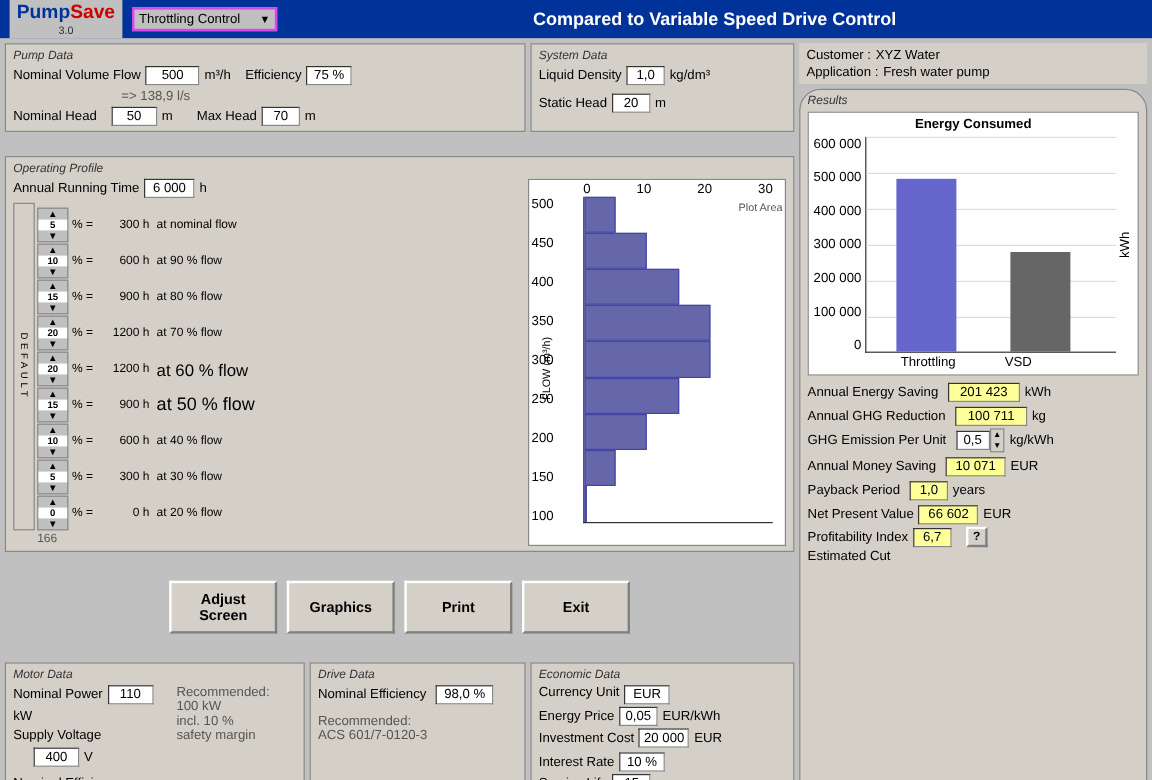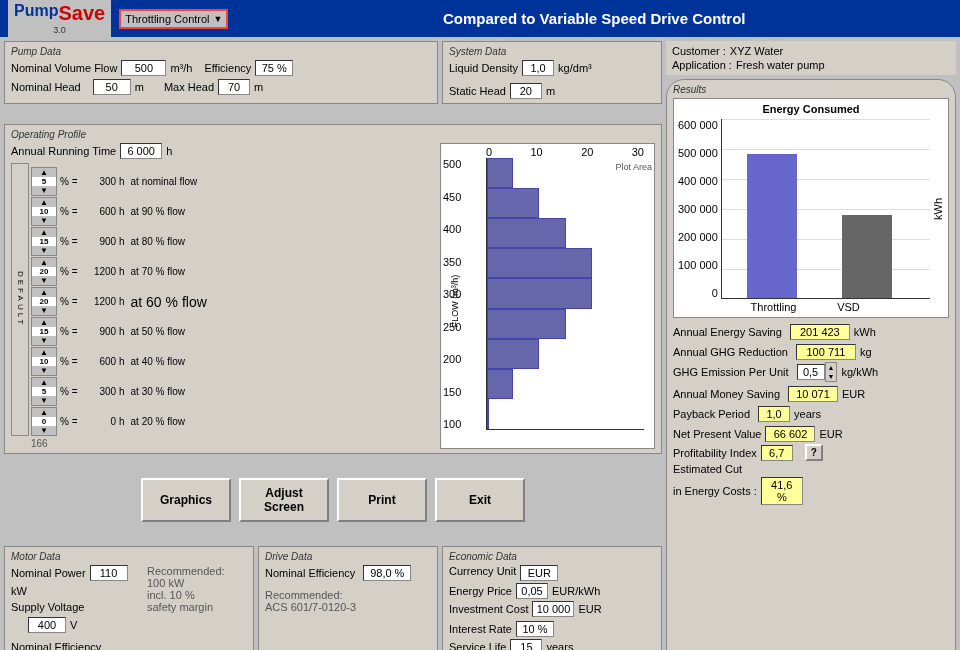--- a/index.html
+++ b/index.html
@@ -4,24 +4,24 @@
   <style>
     * { box-sizing: border-box; margin: 0; padding: 0; font-family: Arial, sans-serif; font-size: 11px; }
     body { background: #c0c0c0; width: 960px; height: 650px; overflow: hidden; }
 
     .app-container { width: 960px; height: 650px; display: flex; flex-direction: column; }
 
     
     .header { background: #003399; height: 38px; display: flex; align-items: center; padding: 0 8px; gap: 8px; }
     .logo-box { background: #c0c0c0; padding: 2px 6px; display: flex; flex-direction: column; align-items: center; }
     .logo-pump { font-size: 16px; font-weight: bold; color: #003399; }
-    .logo-save { font-size: 20px; font-weight: bold; color: #cc0000; }
+    .logo-save { font-size: 16px; font-weight: bold; color: #cc0000; }
     .logo-version { font-size: 9px; color: #333; }
     .logo-text { display: flex; }
-    .header-dropdown { background: #c0c0c0; border: 2px solid #ef4444; padding: 2px 4px; font-size: 11px; display: flex; align-items: center; gap: 4px; cursor: pointer; }
+    .header-dropdown { background: #c0c0c0; border: 2px solid #d946ef; padding: 2px 4px; font-size: 11px; display: flex; align-items: center; gap: 16px; cursor: pointer; }
     .header-dropdown-arrow { font-size: 9px; }
     .header-title { color: white; font-size: 15px; font-weight: bold; flex: 1; text-align: center; }
 
     
     .main { display: flex; flex: 1; background: #c0c0c0; padding: 4px; gap: 4px; }
     .left-panel { display: flex; flex-direction: column; gap: 20px; flex: 1; border-radius: 17px; }
     .right-panel { width: 290px; display: flex; flex-direction: column; gap: 4px; }
 
     
     .section { background: #d4d0c8; border: 1px solid #888; padding: 4px 6px; position: relative; }
@@ -84,20 +84,23 @@
         <div class="section" style="flex:1;">
           <div class="section-title">Pump Data</div>
           <div class="pump-data">
             <div class="pump-row">
               <span>Nominal Volume Flow</span>
               <span class="input-field" style="width:45px;">500</span>
               <span>m³/h</span>
               <span style="margin-left:8px;">Efficiency</span>
               <span class="input-field" style="width:38px;">75 %</span>
             </div>
+            <div class="pump-row" style="margin-left:90px; font-size:10px; color:#555;">
+              <span>=&gt; 138,9 l/s</span>
+            </div>
             <div class="pump-row">
               <span>Nominal Head</span>
               <span class="input-field" style="width:38px; margin-left:8px;">50</span>
               <span>m</span>
               <span style="margin-left:16px;">Max Head</span>
               <span class="input-field" style="width:32px;">70</span>
               <span>m</span>
             </div>
           </div>
         </div>
@@ -185,21 +188,21 @@
       <span style="font-size:14px; margin-left:3px;">at 60 % flow</span>
     </div>
                   <div class="flow-row">
       <div style="display:inline-flex; flex-direction:column; border:1px solid #888; width:26px; background:#c0c0c0;">
         <span style="font-size:8px; text-align:center; padding:0 2px; cursor:pointer;">▲</span>
         <span style="font-size:8px; text-align:center; font-weight:bold; background:white; padding:0 2px;">15</span>
         <span style="font-size:8px; text-align:center; padding:0 2px; cursor:pointer;">▼</span>
       </div>
       <span style="font-size:10px;">% =</span>
       <span style="width:44px; text-align:right; font-size:10px;">900 h</span>
-      <span style="font-size:10px; margin-left:3px;">at 50 % flow</span>
+      <span style="font-size:15px; margin-left:3px;">at 50 % flow</span>
     </div>
                   <div class="flow-row">
       <div style="display:inline-flex; flex-direction:column; border:1px solid #888; width:26px; background:#c0c0c0;">
         <span style="font-size:8px; text-align:center; padding:0 2px; cursor:pointer;">▲</span>
         <span style="font-size:8px; text-align:center; font-weight:bold; background:white; padding:0 2px;">10</span>
         <span style="font-size:8px; text-align:center; padding:0 2px; cursor:pointer;">▼</span>
       </div>
       <span style="font-size:10px;">% =</span>
       <span style="width:44px; text-align:right; font-size:10px;">600 h</span>
       <span style="font-size:10px; margin-left:3px;">at 40 % flow</span>
@@ -263,22 +266,22 @@
               <span>150</span>
               <span>100</span>
             </div>
 
             <div style="position:absolute; right:2px; top:18px; font-size:9px; color:#555;">Plot Area</div>
           </div>
         </div>
       </div>
 
       <div style="display:flex; gap:8px; justify-content:center; padding:4px;">
+        <button class="btn" style="width:90px; height:44px;">Adjust<br>Screen</button>
         <button class="btn" style="width:90px; height:44px;">Graphics</button>
-        <button class="btn" style="width:90px; height:44px;">Adjust<br>Screen</button>
         <button class="btn" style="width:90px; height:44px;">Print</button>
         <button class="btn" style="width:90px; height:44px;">Exit</button>
       </div>
 
       <div style="display:flex; gap:4px; flex:1;">
 
         <div class="section" style="flex:1;">
           <div class="section-title">Motor Data</div>
           <div style="display:flex; gap:4px;">
             <div style="flex:1;">
@@ -324,21 +327,21 @@
             <span>Currency Unit</span>
             <span class="input-field" style="width:38px;">EUR</span>
           </div>
           <div style="display:flex; gap:4px; margin-bottom:2px; align-items:center;">
             <span>Energy Price</span>
             <span class="input-field" style="width:32px;">0,05</span>
             <span>EUR/kWh</span>
           </div>
           <div style="display:flex; gap:4px; margin-bottom:4px; align-items:center;">
             <span>Investment Cost</span>
-            <span class="input-field" style="width:42px;">10 000</span>
+            <span class="input-field" style="width:42px;">20 000</span>
             <span>EUR</span>
           </div>
           <div style="display:flex; gap:4px; margin-bottom:2px; align-items:center;">
             <span>Interest Rate</span>
             <span class="input-field" style="width:38px;">10 %</span>
           </div>
           <div style="display:flex; gap:4px; align-items:center;">
             <span>Service Life</span>
             <span class="input-field" style="width:32px;">15</span>
             <span>years</span>
@@ -449,22 +452,18 @@
             </div>
           </div>
           <div style="display:flex; align-items:center; gap:4px; margin-bottom:2px;">
             <span>Profitability Index</span>
             <span class="input-yellow" style="width:32px;">6,7</span>
             <button class="btn" style="padding:1px 4px; font-size:10px; margin-left:8px;">?</button>
           </div>
 
           <div style="display:flex; flex-direction:column; gap:2px;">
             <span>Estimated Cut</span>
-            <div style="display:flex; align-items:center; gap:4px;">
-              <span>in Energy Costs :</span>
-              <span class="input-yellow" style="width:42px;">41,6 %</span>
-            </div>
           </div>
         </div>
       </div>
     </div>
   </div>
 </div>
 
 </body></html>

